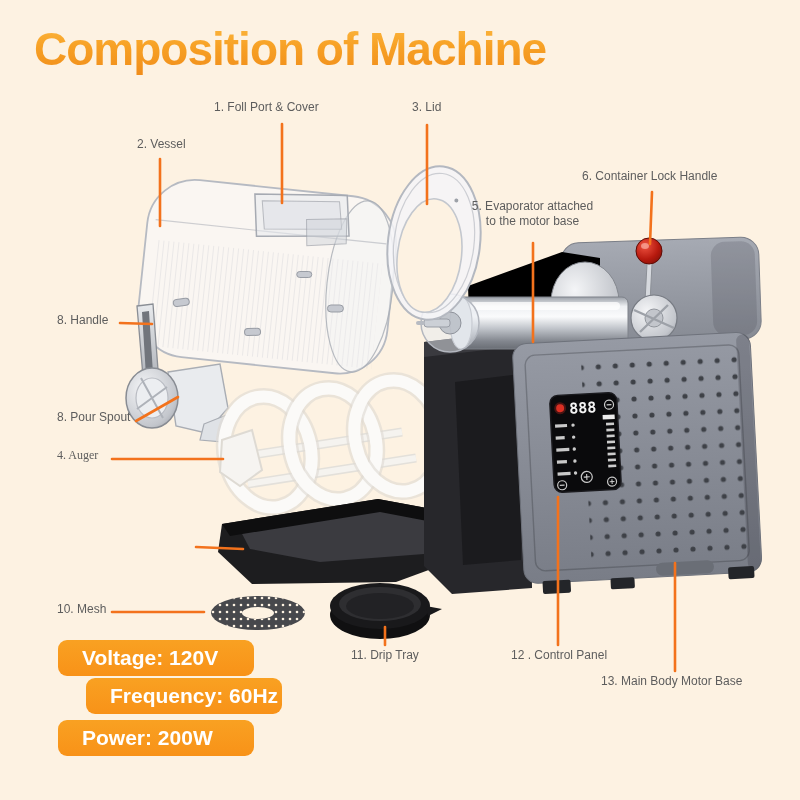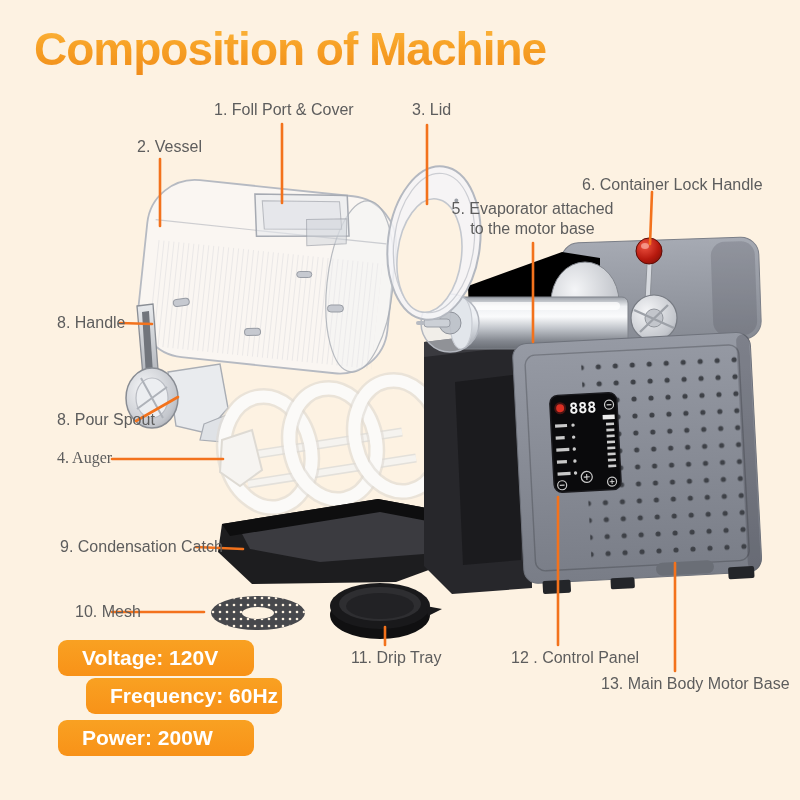--- a/index.html
+++ b/index.html
@@ -9,34 +9,34 @@
     font-family:"Liberation Sans",sans-serif;
   }
   #scene{position:absolute;left:0;top:0;}
   .title{
     position:absolute;left:34px;top:22px;width:700px;
     font-size:46px;font-weight:bold;letter-spacing:-1px;
     background:linear-gradient(180deg,#fcb942 0%,#f7a125 45%,#f08c1a 100%);
     -webkit-background-clip:text;background-clip:text;color:transparent;
   }
   .lbl{
-    position:absolute;color:#5d5d5d;font-size:16px;font-weight:500;
+    position:absolute;color:#5d5d5d;font-size:12px;font-weight:500;
     white-space:nowrap;line-height:1.25;
   }
   .lbl.center{text-align:center;white-space:normal;}
   .l1{left:214px;top:100px;}
   .l2{left:137px;top:137px;}
   .l3{left:412px;top:100px;}
   .l4{left:57px;top:448px;font-family:Liberation Serif, serif;}
   .l5{left:450px;top:199px;width:165px;}
-  .l6{left:582px;top:169px;margin-top:6px;}
+  .l6{left:582px;top:169px;}
   .l7{left:57px;top:313px;}
   .l8{left:57px;top:410px;}
   .l9{left:60px;top:537px;}
-  .l10{left:57px;top:602px;margin-left:18px;}
+  .l10{left:57px;top:602px;}
   .l11{left:351px;top:648px;}
   .l12{left:511px;top:648px;}
   .l13{left:601px;top:674px;}
   .badge{
     position:absolute;left:58px;width:196px;height:36px;border-radius:9px;
     background:linear-gradient(180deg,#f9a122,#f89218);
     color:#ffffff;font-size:21px;font-weight:bold;
     line-height:36px;padding-left:24px;box-sizing:border-box;
   }
   .b1{top:640px;}
@@ -270,21 +270,20 @@
   <div class="lbl l2">2. Vessel</div>
   <div class="lbl l3">3. Lid</div>
   <div class="lbl l4">4. Auger</div>
   <div class="lbl l5 center">
     <span>5. Evaporator attached</span><br>
     <span>to the motor base</span>
   </div>
   <div class="lbl l6">6. Container Lock Handle</div>
   <div class="lbl l7">8. Handle</div>
   <div class="lbl l8">8. Pour Spout</div>
-  <div class="lbl l9">9. Condensation Catch</div>
   <div class="lbl l10">10. Mesh</div>
   <div class="lbl l11">11. Drip Tray</div>
   <div class="lbl l12">12 . Control Panel</div>
   <div class="lbl l13">13. Main Body Motor Base</div>
 
   <div class="badge b1">Voltage: 120V</div>
   <div class="badge b2">Frequency: 60Hz</div>
   <div class="badge b3">Power: 200W</div>
 
 </div>

